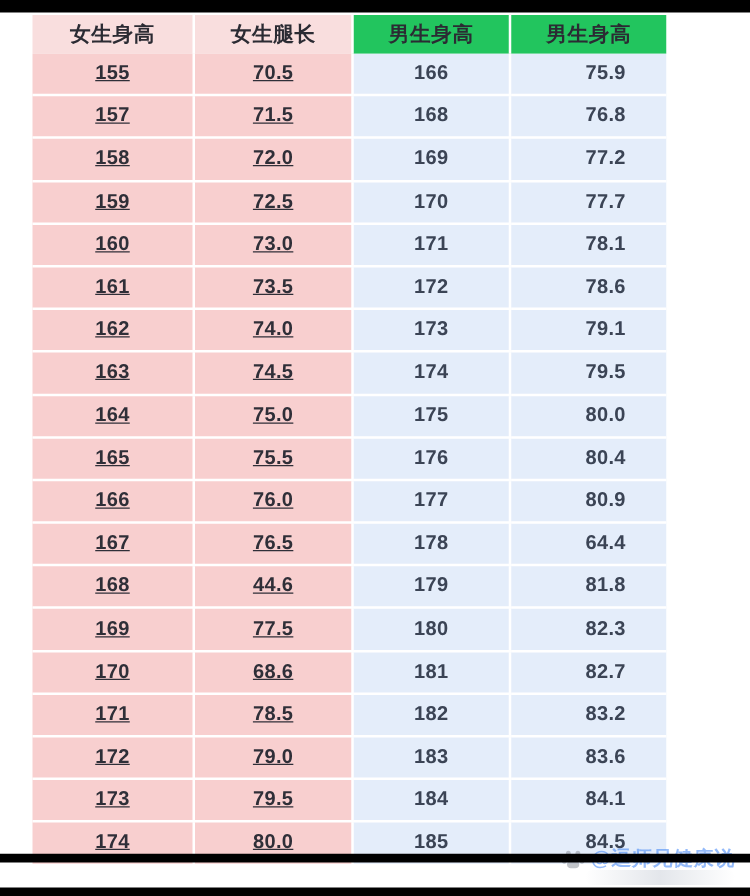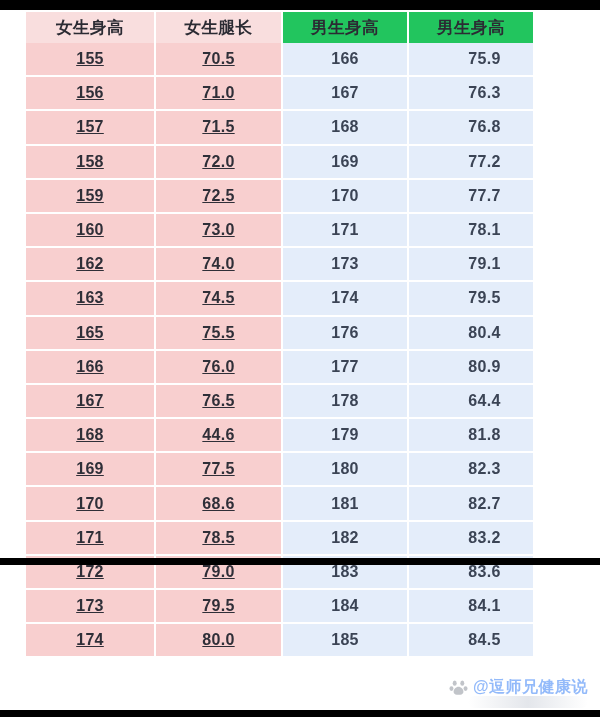--- a/index.html
+++ b/index.html
@@ -9,21 +9,21 @@
   }
   body {
     width: 600px;
     height: 717px;
     overflow: hidden;
     font-family: "Liberation Sans", "DejaVu Sans", sans-serif;
   }
   .screen {
     position: relative;
     width: 600px;
-    height: 565px;
+    height: 690px;
     background: #000;
   }
   .page {
     position: absolute;
     left: 0;
     top: 10px;
     width: 600px;
     height: 700px;
     background: #ffffff;
     overflow: hidden;
@@ -145,26 +145,20 @@
           </tr>
         </thead>
         <tbody id="table-body">
             <tr>
               <td class="pink">155</td>
               <td class="pink">70.5</td>
               <td class="blue">166</td>
               <td class="blue last">75.9</td>
             </tr>
             <tr>
-              <td class="pink">156</td>
-              <td class="pink">71.0</td>
-              <td class="blue">167</td>
-              <td class="blue last">76.3</td>
-            </tr>
-            <tr>
               <td class="pink">157</td>
               <td class="pink">71.5</td>
               <td class="blue">168</td>
               <td class="blue last">76.8</td>
             </tr>
             <tr>
               <td class="pink">158</td>
               <td class="pink">72.0</td>
               <td class="blue">169</td>
               <td class="blue last">77.2</td>
@@ -175,30 +169,42 @@
               <td class="blue">170</td>
               <td class="blue last">77.7</td>
             </tr>
             <tr>
               <td class="pink">160</td>
               <td class="pink">73.0</td>
               <td class="blue">171</td>
               <td class="blue last">78.1</td>
             </tr>
             <tr>
+              <td class="pink">161</td>
+              <td class="pink">73.5</td>
+              <td class="blue">172</td>
+              <td class="blue last">78.6</td>
+            </tr>
+            <tr>
               <td class="pink">162</td>
               <td class="pink">74.0</td>
               <td class="blue">173</td>
               <td class="blue last">79.1</td>
             </tr>
             <tr>
               <td class="pink">163</td>
               <td class="pink">74.5</td>
               <td class="blue">174</td>
               <td class="blue last">79.5</td>
+            </tr>
+            <tr>
+              <td class="pink">164</td>
+              <td class="pink">75.0</td>
+              <td class="blue">175</td>
+              <td class="blue last">80.0</td>
             </tr>
             <tr>
               <td class="pink">165</td>
               <td class="pink">75.5</td>
               <td class="blue">176</td>
               <td class="blue last">80.4</td>
             </tr>
             <tr>
               <td class="pink">166</td>
               <td class="pink">76.0</td>

